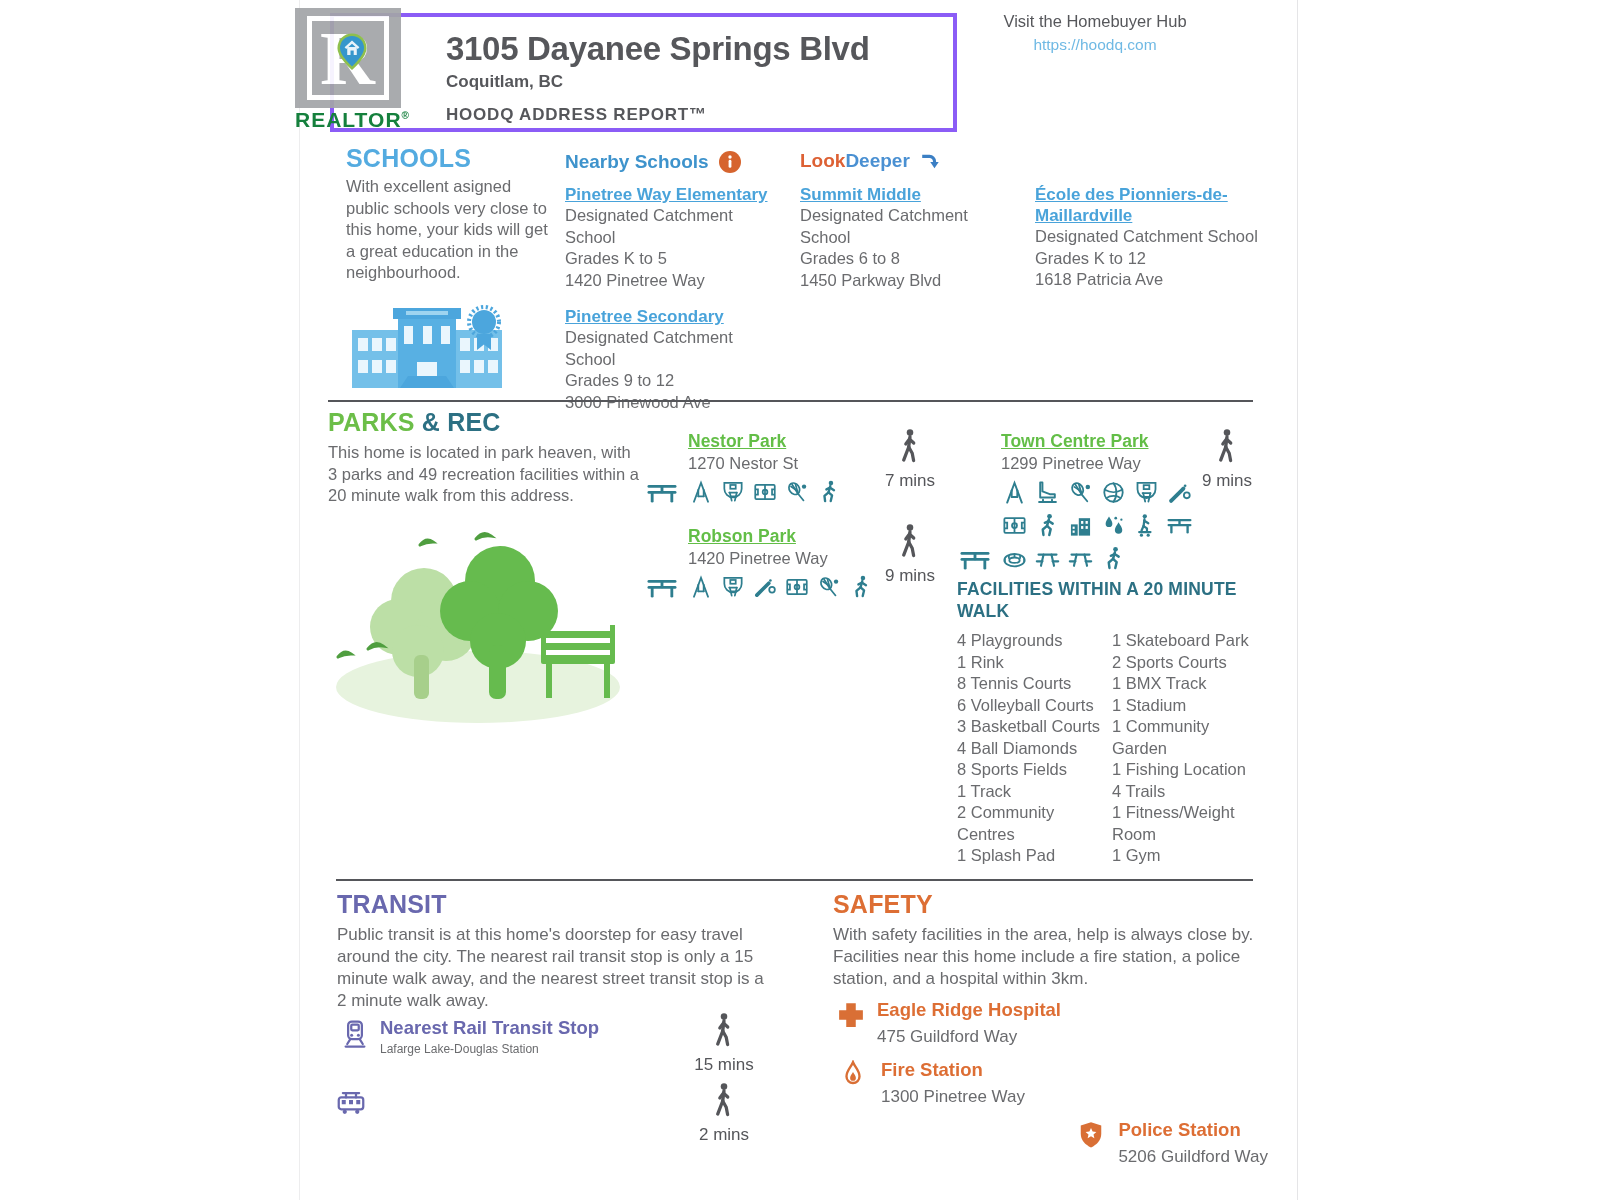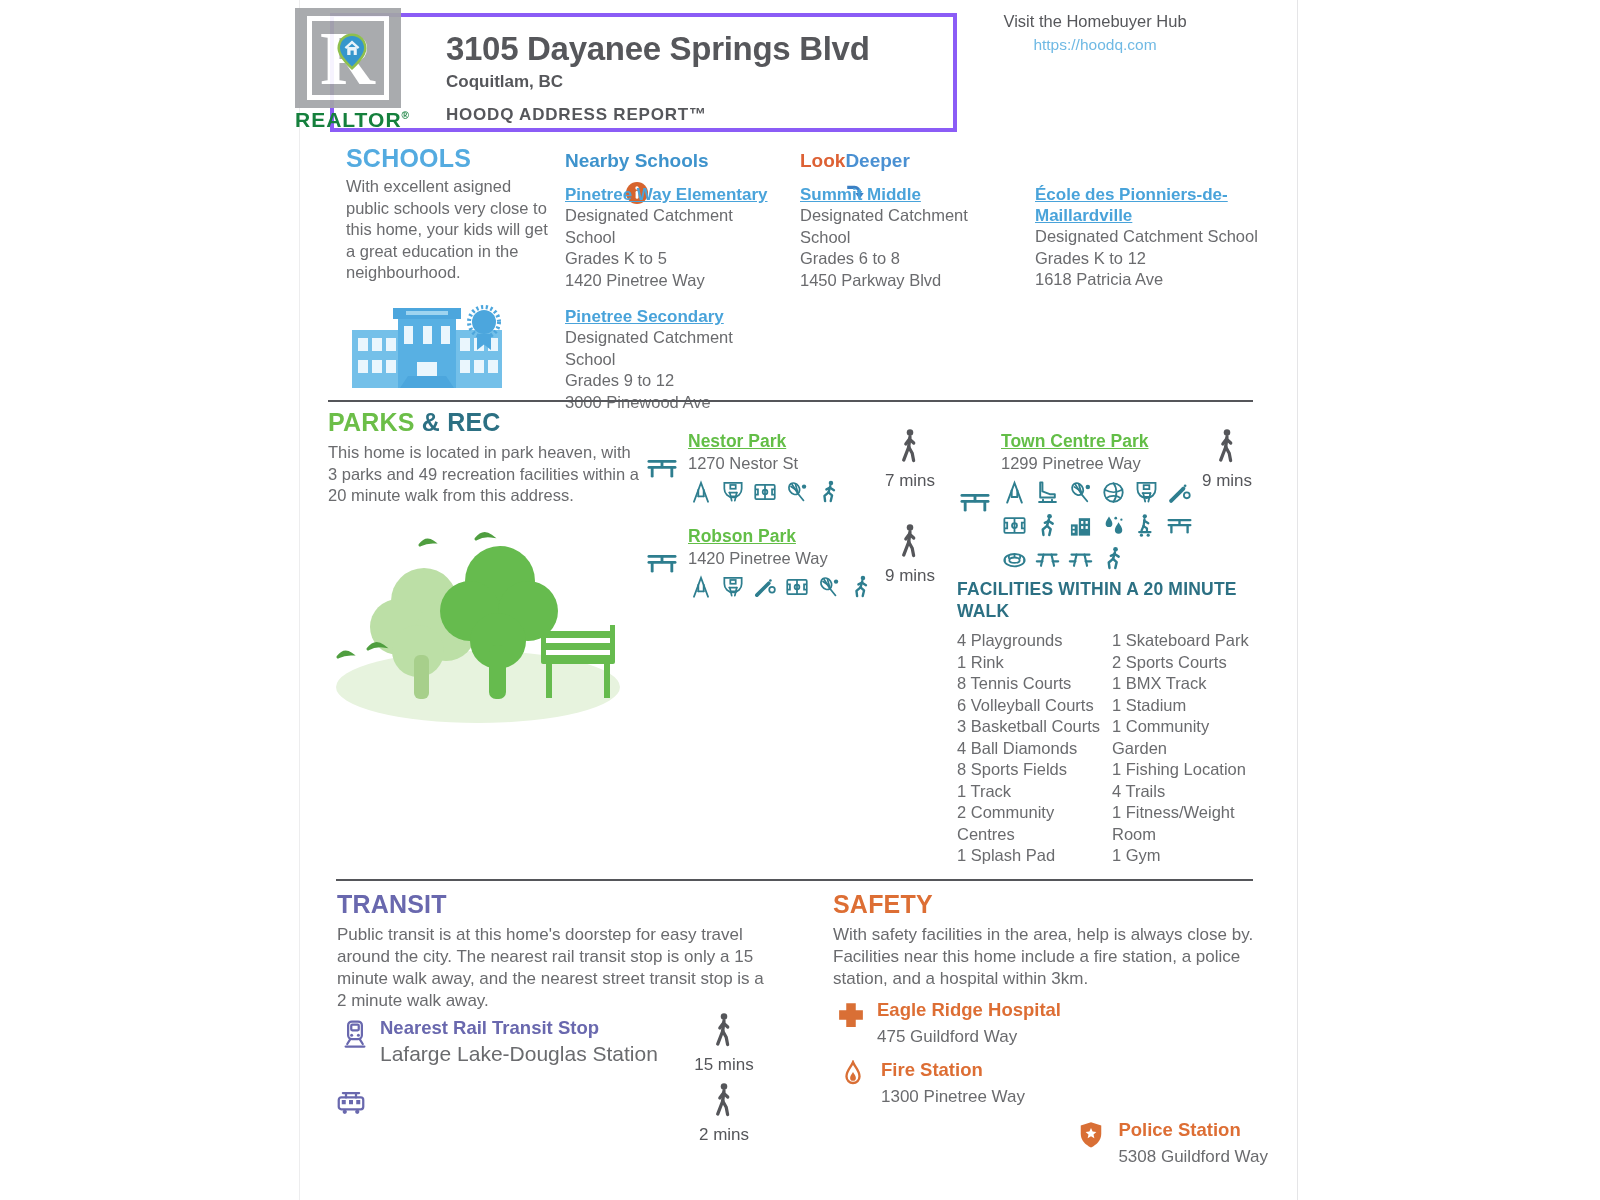--- a/index.html
+++ b/index.html
@@ -33,46 +33,46 @@
   .hub-link{font-size:15.5px;color:#6fb9e4;margin-top:5px;text-decoration:none;display:inline-block;}
 
   
   .sec-h{font-size:25px;font-weight:bold;letter-spacing:0.2px;}
   .divider{height:2px;background:#55565a;}
   .intro{font-size:16.5px;line-height:21.5px;color:#6a6b6e;}
   .blue{color:#54abe0;} .teal{color:#2c7083;} .green{color:#6cbe48;}
   .purple{color:#6968ae;} .orange{color:#dd6e34;}
 
   
-  .col-h{font-size:19px;font-weight:bold;color:#3e93cc;display:flex;align-items:center;gap:9px;flex-direction:column;}
+  .col-h{font-size:19px;font-weight:bold;color:#3e93cc;display:flex;align-items:center;gap:9px;}
   .school-entry{margin-bottom:15px;}
   .school-name{font-size:17px;font-weight:bold;color:#49a3da;line-height:21px;display:inline-block;}
   .school-line{font-size:16.5px;color:#6a6b6e;line-height:21.5px;}
   .look1{color:#dd6134;} .look2{color:#4a90d2;text-align:center;}
 
   
   .park{width:250px;}
-  .park-head{display:flex;align-items:center;gap:9px;}
+  .park-head{display:flex;align-items:flex-end;gap:9px;}
   .park-name{font-size:17.5px;font-weight:bold;color:#63be47;line-height:22px;}
   .park-addr{font-size:16.5px;color:#6a6b6e;margin:2px 0 6px 0;}
   .park-bench{flex:0 0 auto;color:#2e7e8f;margin-top:1px;}
   .amenities{display:flex;flex-wrap:wrap;gap:6px;width:200px;color:#2e7e8f;}
   .amenities svg{width:26px;height:26px;}
   .amenities.tc svg{width:27px;height:27px;}
   .walk{width:64px;text-align:center;color:#55565a;}
   .walk svg{width:28px;height:38px;color:#55565a;}
   .walk .mins{font-size:17px;color:#55565a;margin-top:1px;}
   .fac-h{font-size:17.5px;font-weight:bold;color:#2c7083;line-height:22px;letter-spacing:0.2px;}
   .fac-list{list-style:none;margin:0;padding:0;font-size:16.5px;line-height:21.5px;color:#6a6b6e;}
 
   
   .stop{display:flex;gap:10px;}
   .stop-icon{flex:0 0 30px;color:#6968ae;padding-top:2px;}
   .stop-label{font-size:18.5px;font-weight:bold;color:#6968ae;line-height:23px;}
-  .stop-value{font-size:21px;color:#6a6b6e;margin-top:3px;}
+  .stop-value{font-size:12px;color:#6a6b6e;margin-top:3px;}
   .safe{display:flex;gap:11px;}
   .safe-icon{flex:0 0 30px;color:#d96f35;padding-top:2px;}
   .safe-name{font-size:18.5px;font-weight:bold;color:#dd6e34;line-height:23px;}
   .safe-addr{font-size:17px;color:#6a6b6e;margin-top:6px;}
 </style>
 </head>
 <body>
 
 <svg width="0" height="0" style="position:absolute" aria-hidden="true">
   <defs>
@@ -579,17 +579,17 @@
       <div class="safe-name">Fire Station</div>
       <div class="safe-addr">1300 Pinetree Way</div>
     </div>
   </div>
   <div class="abs safe" style="left:568px;top:1118px;width:400px;justify-content:flex-end;">
     <svg class="safe-icon" width="27" height="30" viewBox="0 0 24 24">
         <use href="#sym-shield"></use>
       </svg>
     <div style="margin-left:1px;">
       <div class="safe-name">Police Station</div>
-      <div class="safe-addr">5308 Guildford Way</div>
+      <div class="safe-addr">5206 Guildford Way</div>
     </div>
   </div>
 
 </div>
 
 </body></html>

